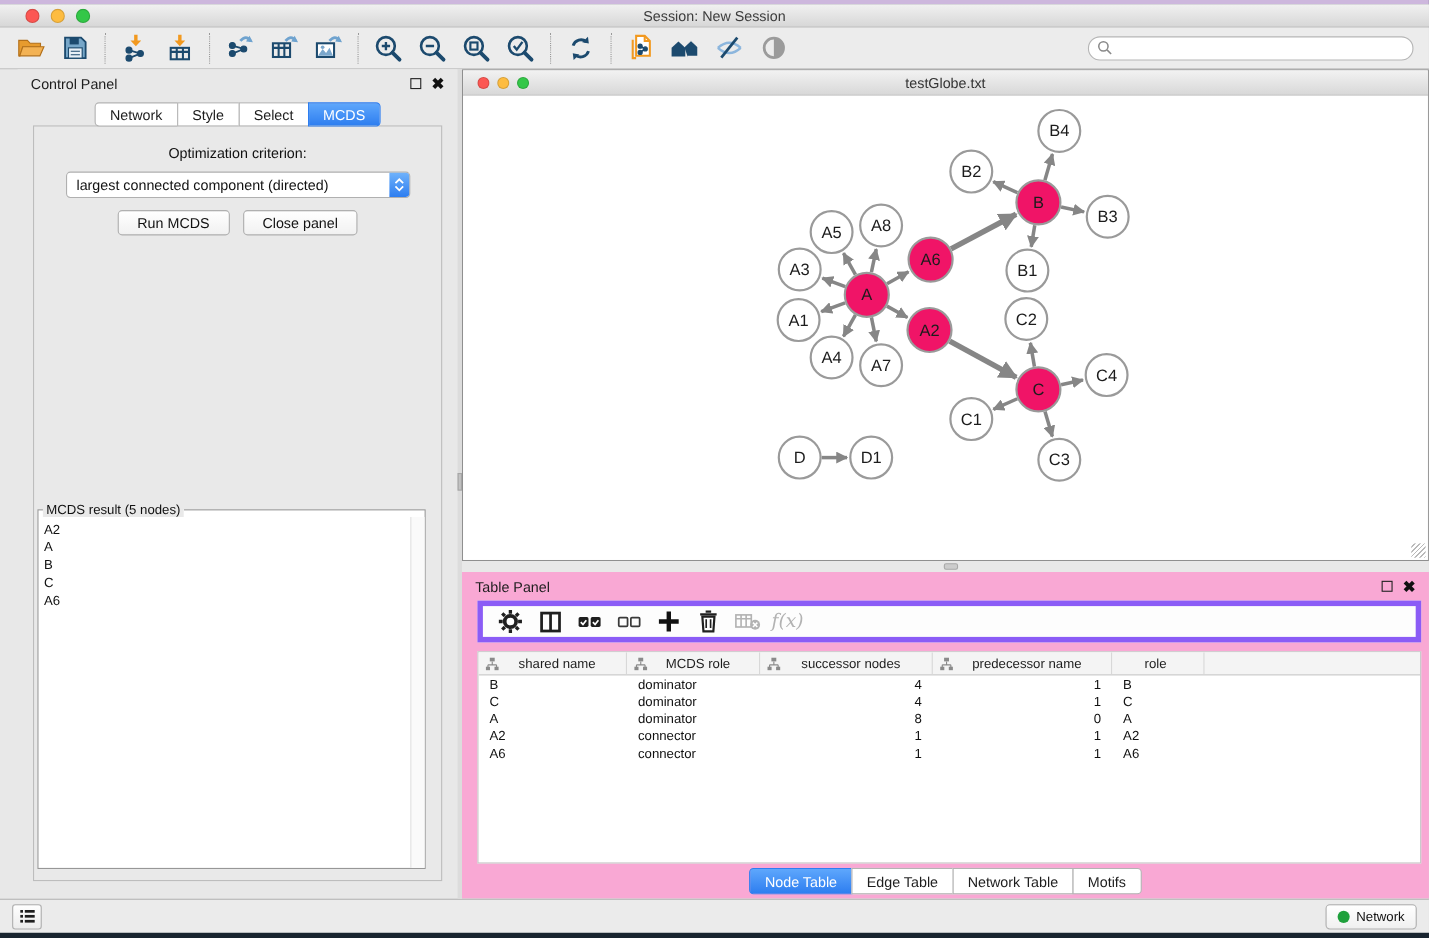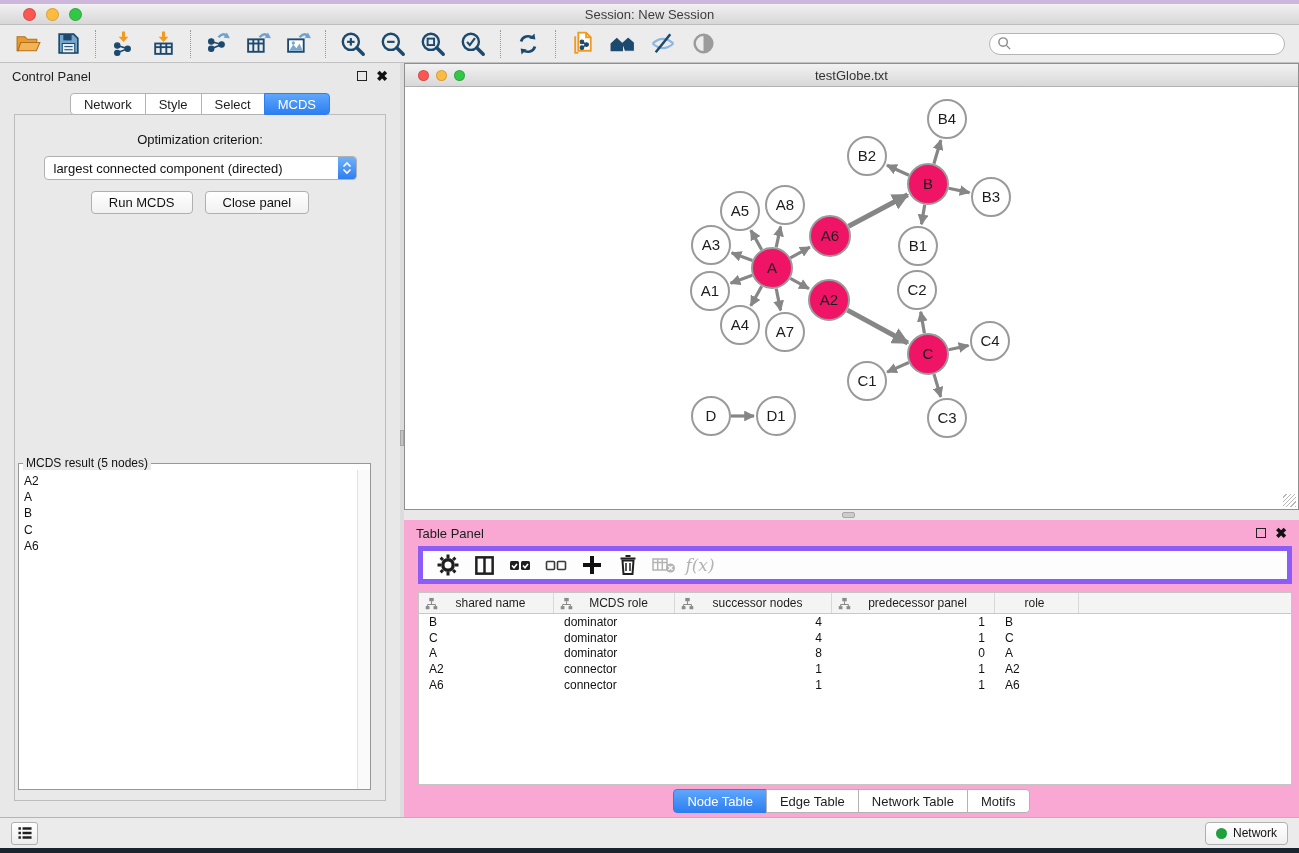--- a/index.html
+++ b/index.html
@@ -27,21 +27,21 @@
     display:flex; align-items:center; padding:0 8px; }
   .tbtn { width:40px; height:32px; background:none; border:none; padding:0;
     display:flex; align-items:center; justify-content:center; cursor:pointer; }
   .tsep { width:1px; height:28px; border-left:1px dotted #999; margin:0 7px; }
   .search { margin-left:auto; margin-right:6px; width:296px; height:22px; background:#fff;
     border:1px solid #b5b5b5; border-radius:12px; display:flex; align-items:center; padding:0 7px; gap:4px; }
   .search input { border:none; outline:none; flex:1; font-size:12px; background:transparent;
     font-family:"Liberation Sans", sans-serif; }
 
   
-  .content { flex:1; display:flex; min-height:0; }
+  .content { flex:1; display:flex; min-height:0;margin-left:16px; }
 
   
   .control-panel { width:400px; flex:0 0 400px; background:#e8e8e8; display:flex; flex-direction:column; }
   .panel-header { height:26px; flex:0 0 26px; display:flex; align-items:center; padding:0 12px;
     font-size:13px; color:#1d1d1d; }
   .panel-controls { margin-left:auto; display:flex; align-items:center; gap:9px; }
   .float-icon { width:10px; height:10px; border:1.6px solid #222; display:inline-block; }
   .close-icon { font-size:14px; font-weight:bold; color:#111; line-height:10px; }
 
   .cp-tabs { display:flex; justify-content:center; margin-top:4px; height:22px; flex:0 0 22px; position:relative; z-index:2; }
@@ -536,21 +536,21 @@
                 </svg>
                 <span class="label">successor nodes</span>
               </div>
               <div class="th" style="width: 163px;">
                 <svg width="13" height="13" viewBox="0 0 14 14">
                   <rect x="4.6" y="1" width="4.8" height="3.6" fill="#8a8a8a"></rect>
                   <path d="M7 4.6 V8 M2.8 8 H11.2 M2.8 8 v2 M11.2 8 v2" stroke="#8a8a8a" fill="none" stroke-width="1.1"></path>
                   <rect x="0.8" y="9.8" width="4" height="3.4" fill="#8a8a8a"></rect>
                   <rect x="9.2" y="9.8" width="4" height="3.4" fill="#8a8a8a"></rect>
                 </svg>
-                <span class="label">predecessor panel</span>
+                <span class="label">predecessor name</span>
               </div>
               <div class="th" style="width: 84px;">
                 <span class="label">role</span>
               </div>
               <div class="th filler"></div>
             </div>
           <div class="tbody">
               <div class="tr">
                 <div class="td" style="width: 135px; text-align: left;">B</div>
                 <div class="td" style="width: 121px; text-align: left;">dominator</div>

